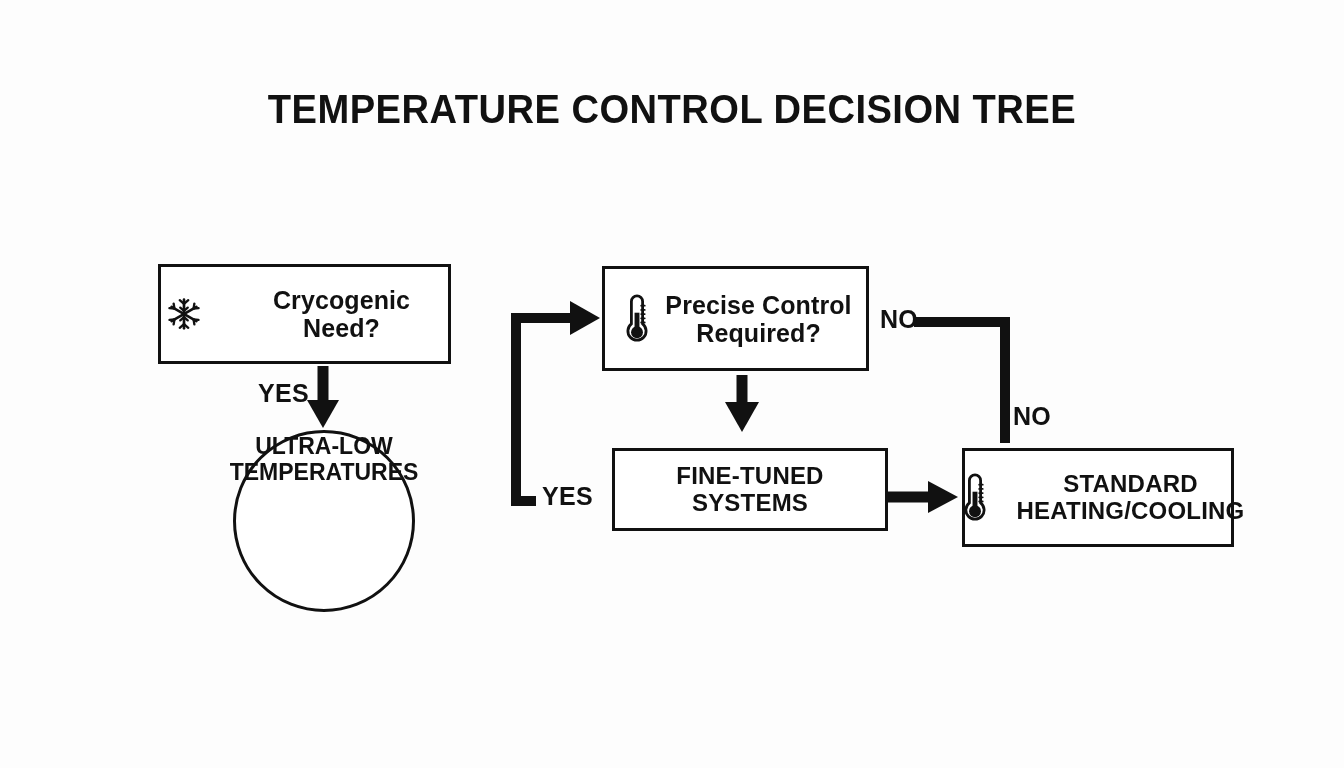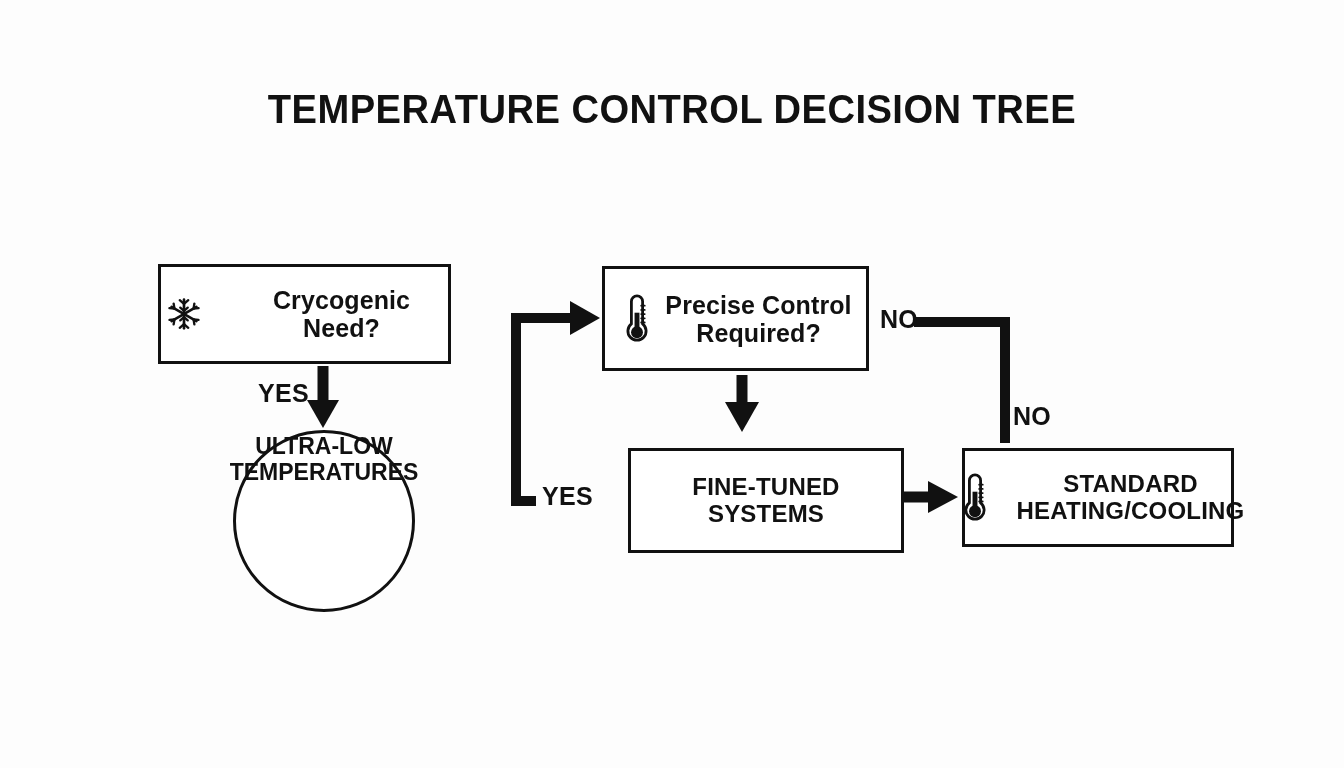--- a/index.html
+++ b/index.html
@@ -89,24 +89,24 @@
   #node-precise {
     left: 602px;
     top: 266px;
     width: 267px;
     height: 105px;
     gap: 14px;
     padding-left: 4px;
   }
 
   #node-finetuned {
-    left: 628px;
+    left: 612px;
     top: 448px;
     width: 276px;
-    height: 105px;
+    height: 83px;
   }
 
   #node-standard {
     left: 962px;
     top: 448px;
     width: 272px;
     height: 99px;
     gap: 28px;
     padding-left: 9px;
   }

